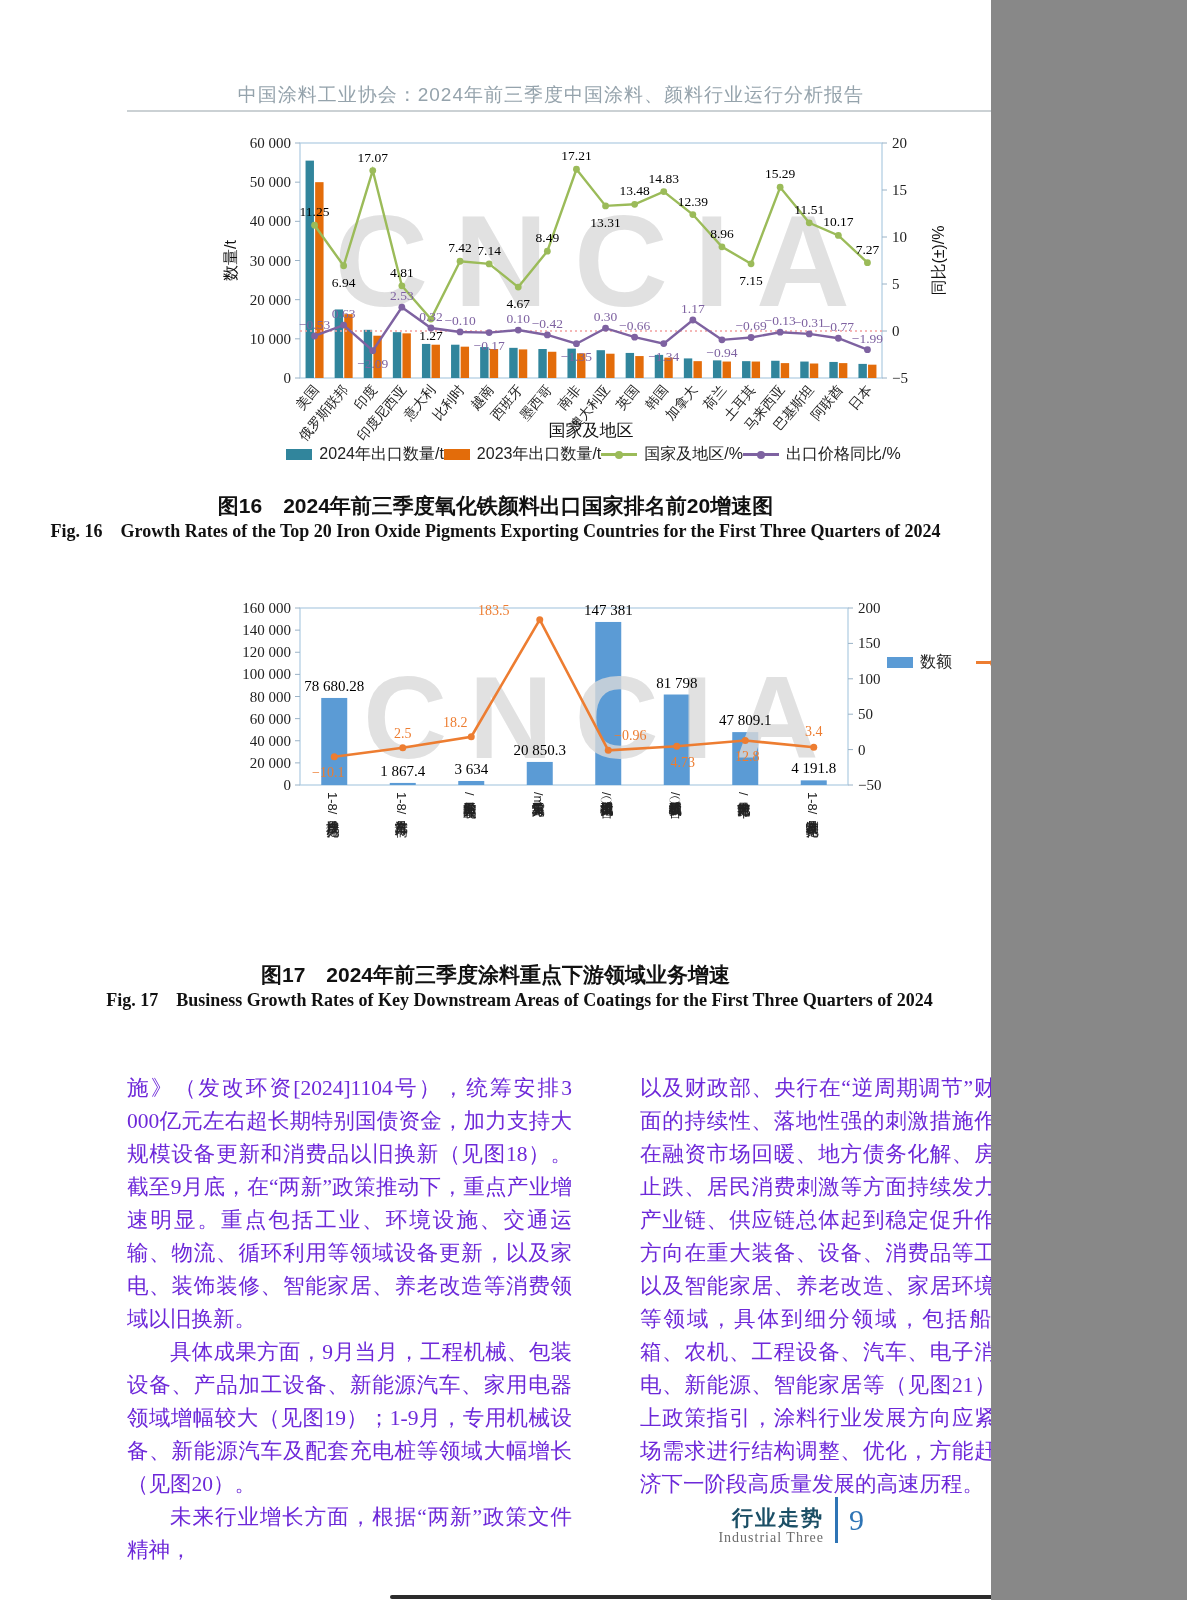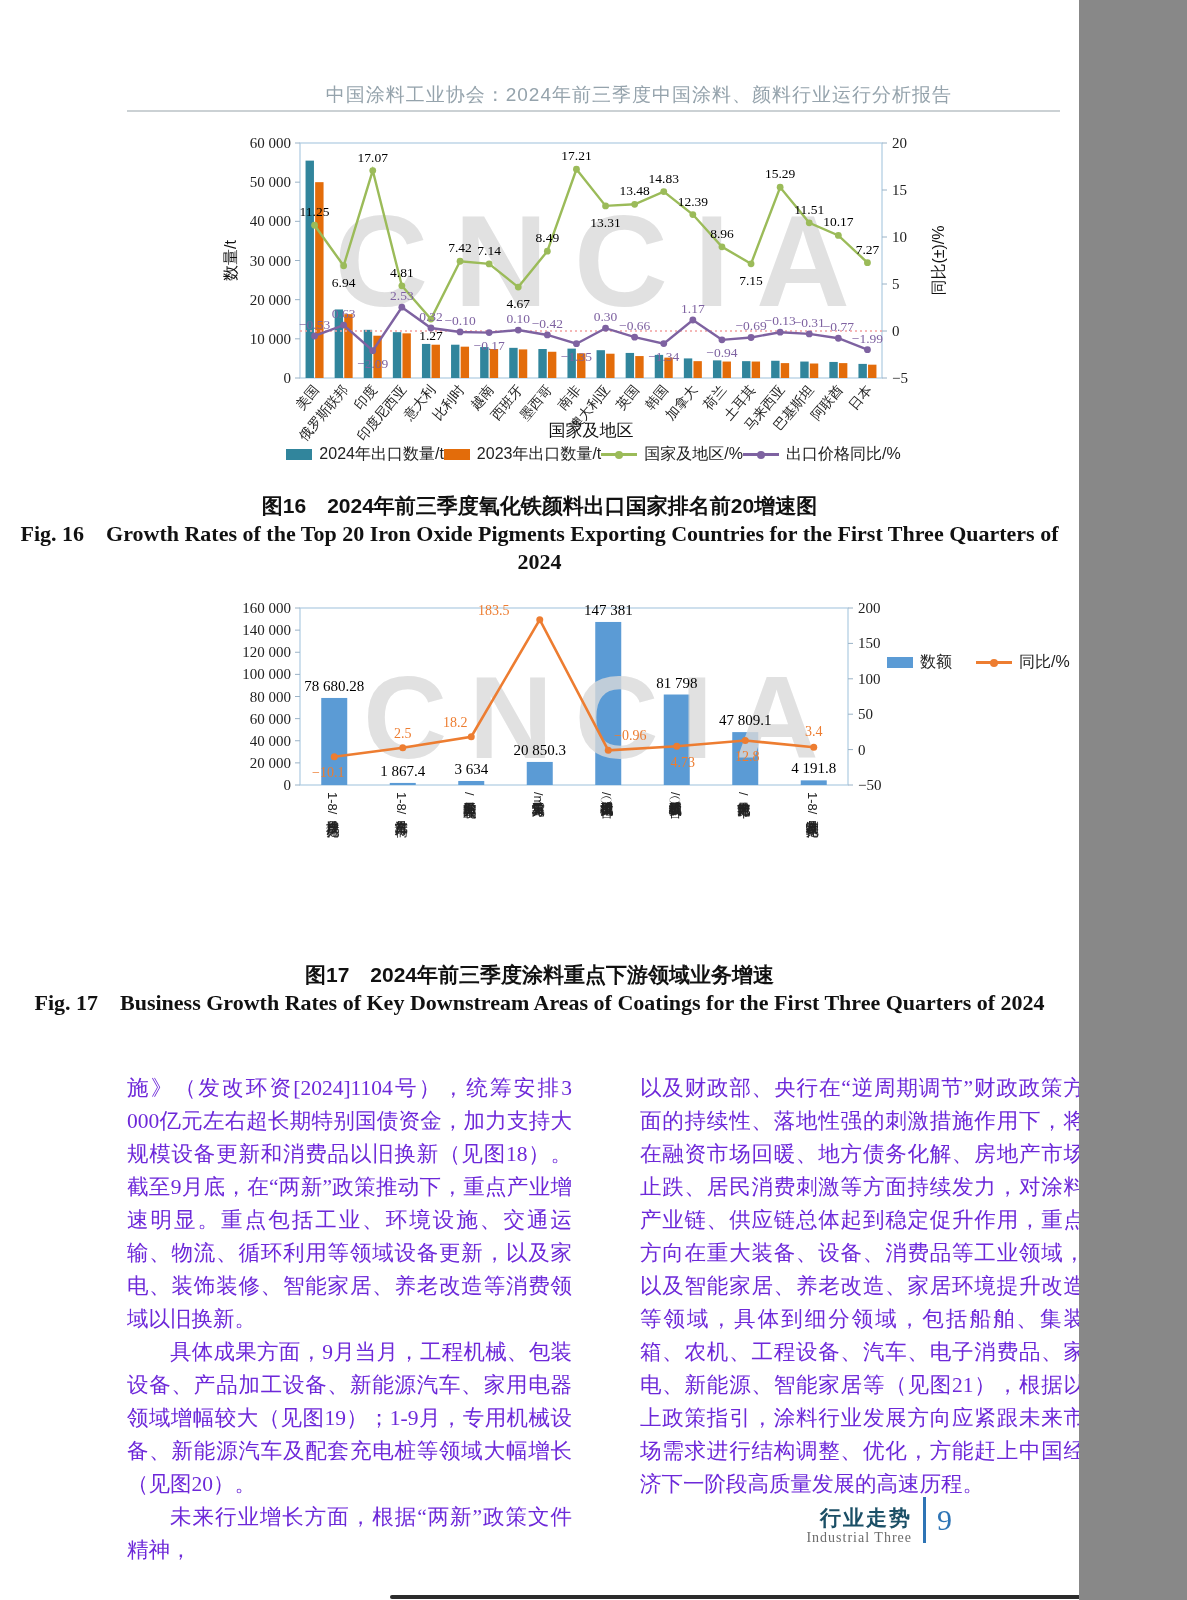--- a/index.html
+++ b/index.html
@@ -1,29 +1,29 @@
 <!DOCTYPE html>
 <html><head>
 <meta charset="utf-8">
 <style>
   html,body{margin:0;padding:0;background:#888;}
-  #page{position:relative;width:1079px;height:1600px;background:#fff;overflow:hidden;
+  #page{position:relative;width:991px;height:1600px;background:#fff;overflow:hidden;
         font-family:"Liberation Sans","DejaVu Sans",sans-serif;color:#111;}
   .hdr{position:absolute;top:82px;right:127px;font-size:19px;color:#95A3AC;letter-spacing:1px;}
   .hrule{position:absolute;top:110px;left:127px;width:933px;height:2px;background:#CBD1D4;}
   svg.chart{position:absolute;left:127px;overflow:visible;}
   #chart1{top:130px;}
   #chart2{top:595px;}
   svg text.tnum{font-family:"Liberation Serif","DejaVu Serif",serif;}
   svg text.tzh{font-family:"Liberation Sans","DejaVu Sans",sans-serif;}
   .caption-zh{position:absolute;left:0;width:100%;text-align:center;font-weight:bold;font-size:21px;color:#111;}
-  .caption-en{position:absolute;left:0;width:100%;text-align:center;font-weight:bold;font-size:22px;
+  .caption-en{position:absolute;left:0;width:100%;text-align:center;font-weight:bold;font-size:18px;
               font-family:"Liberation Serif","DejaVu Serif",serif;color:#111;}
   #cap16zh{top:492px;} #cap16en{top:519px;}
-  #cap17zh{top:961px;} #cap17en{top:988px;}
+  #cap17zh{top:961px;} #cap17en{top:988px;padding-left:24px;}
   .legend-row{position:absolute;left:127px;width:933px;top:444px;display:flex;justify-content:center;
               align-items:center;font-size:16px;color:#222;}
   .legend-col{position:absolute;left:887px;top:652px;display:flex;flex-direction:row;gap:24px;
               font-size:16px;color:#222;}
   .li{display:flex;align-items:center;gap:7px;white-space:nowrap;}
   .sw-bar{width:26px;height:11px;display:inline-block;}
   .sw-line{position:relative;width:36px;height:3px;display:inline-block;}
   .sw-line i{position:absolute;left:50%;top:50%;transform:translate(-50%,-50%);
              width:8px;height:8px;border-radius:50%;display:block;}
   #xlabels2{position:absolute;left:127px;top:792px;width:933px;height:172px;}

